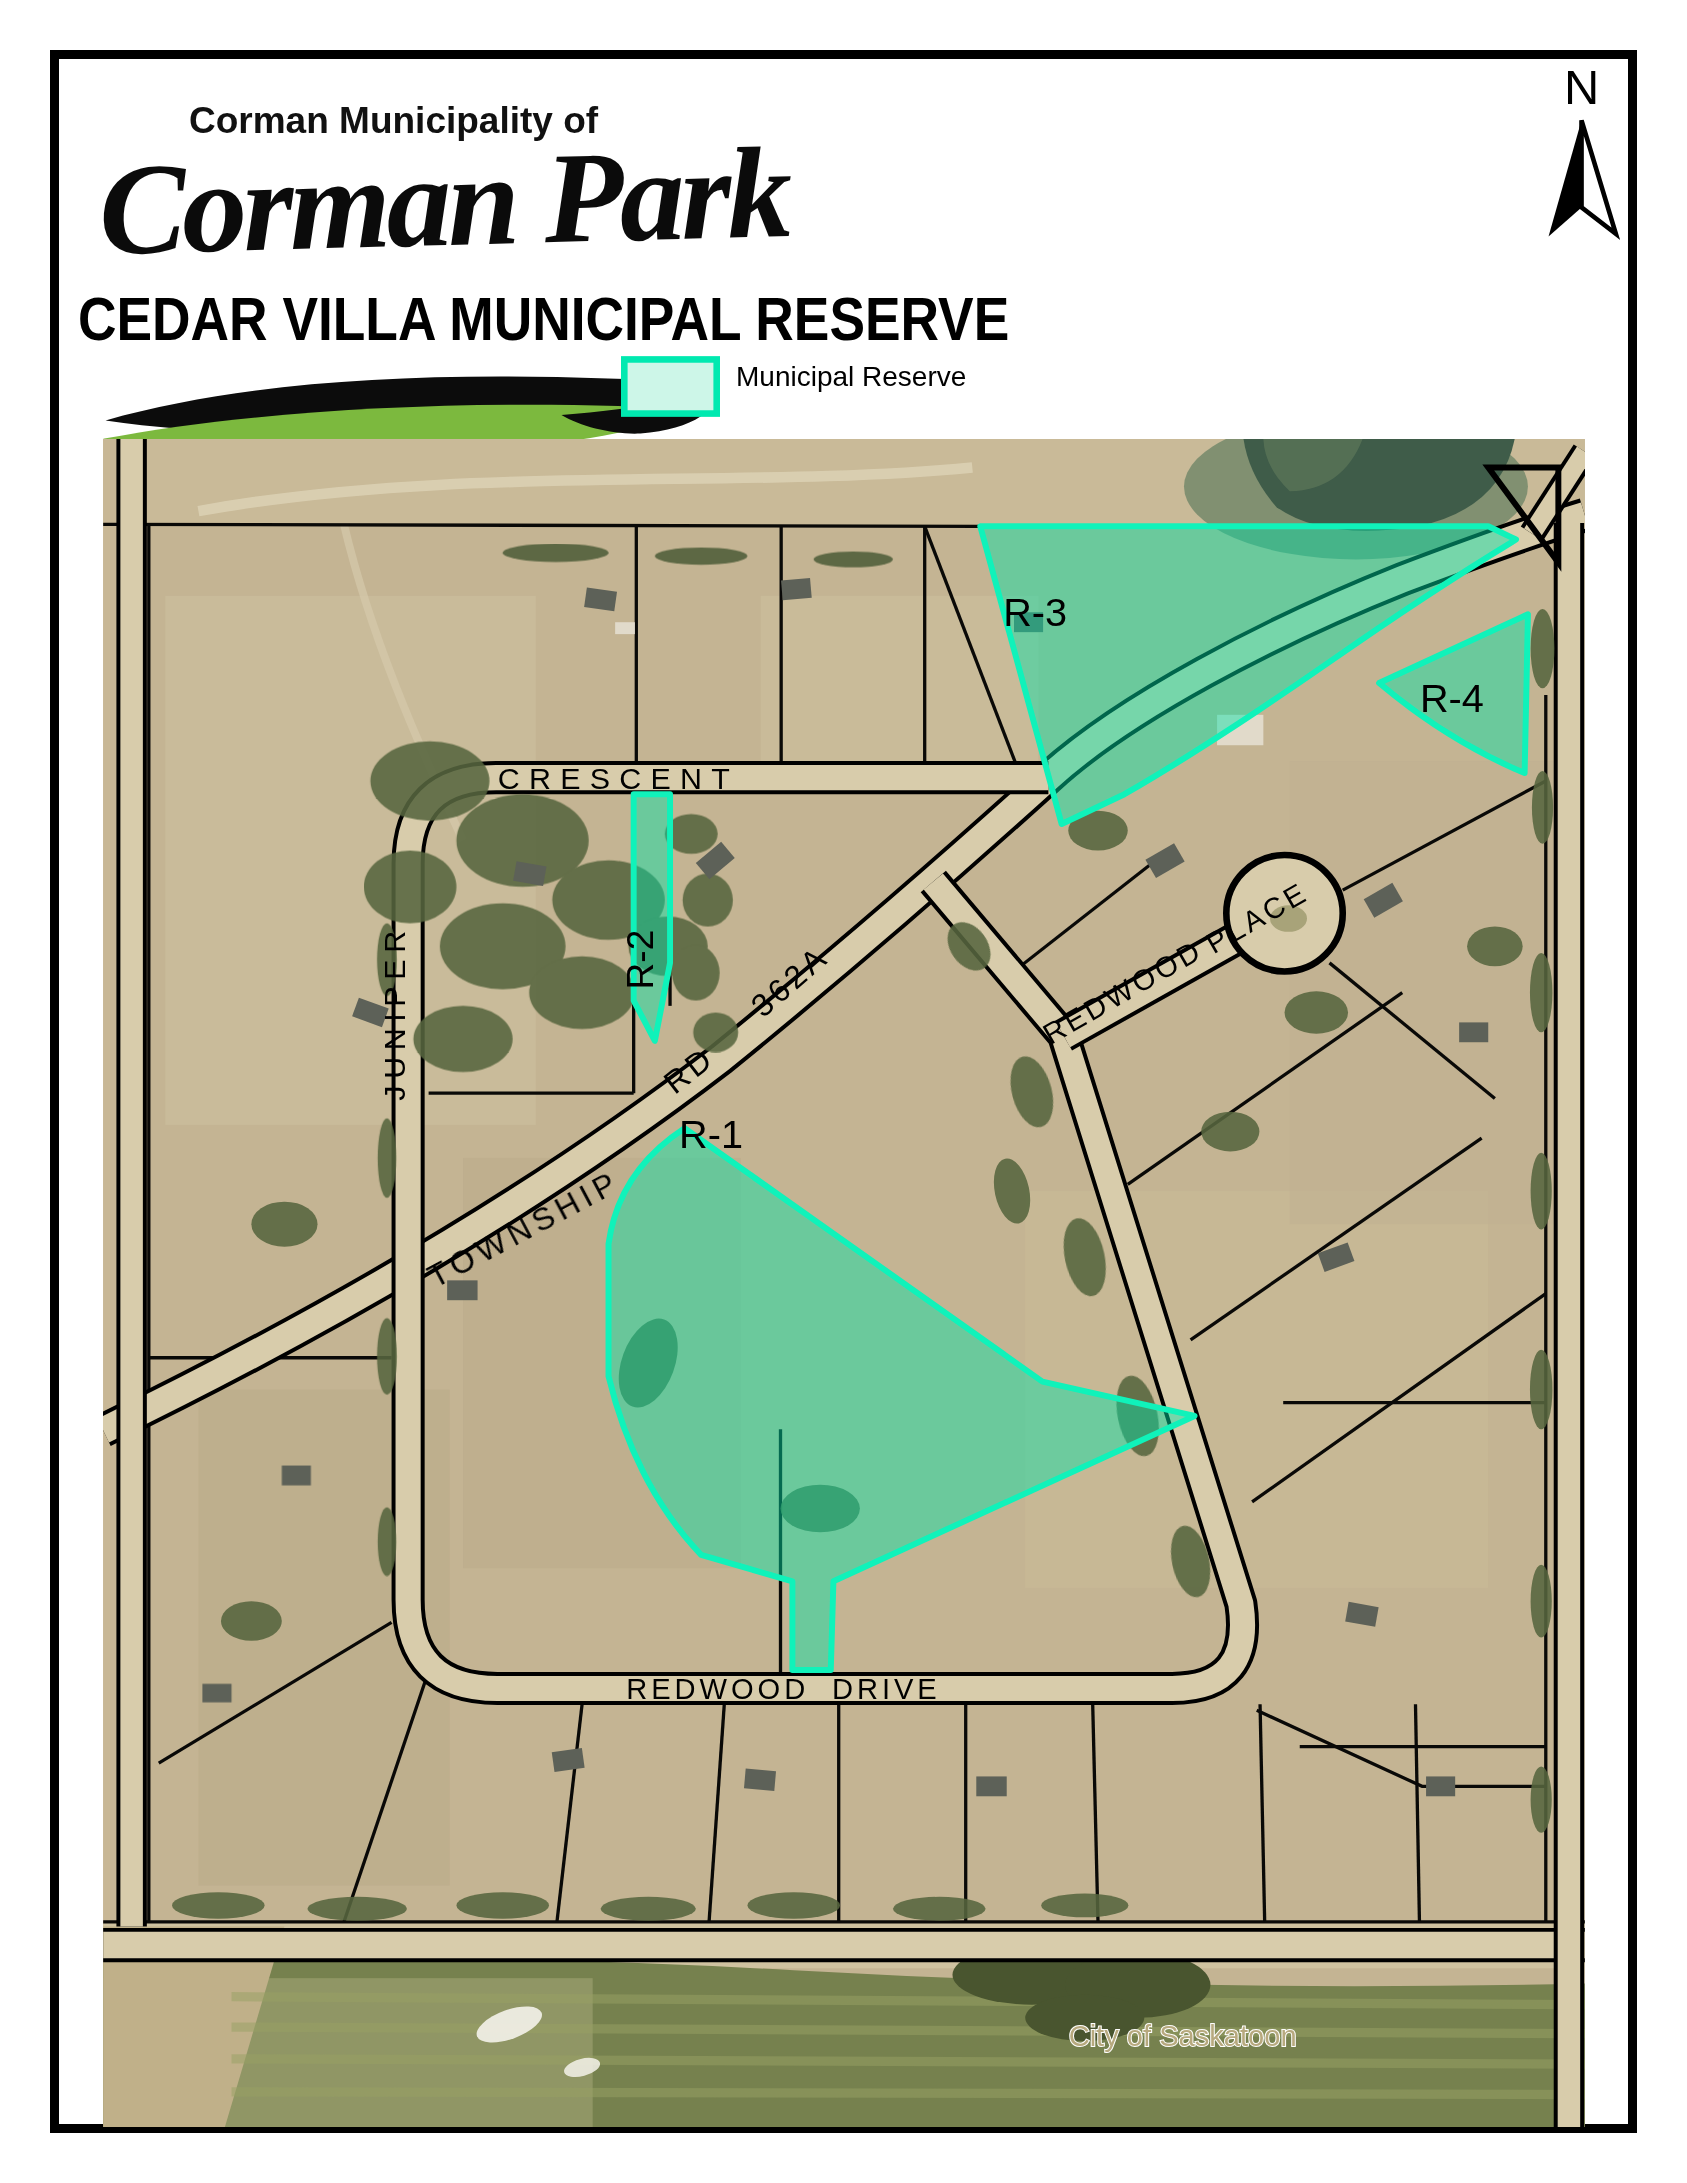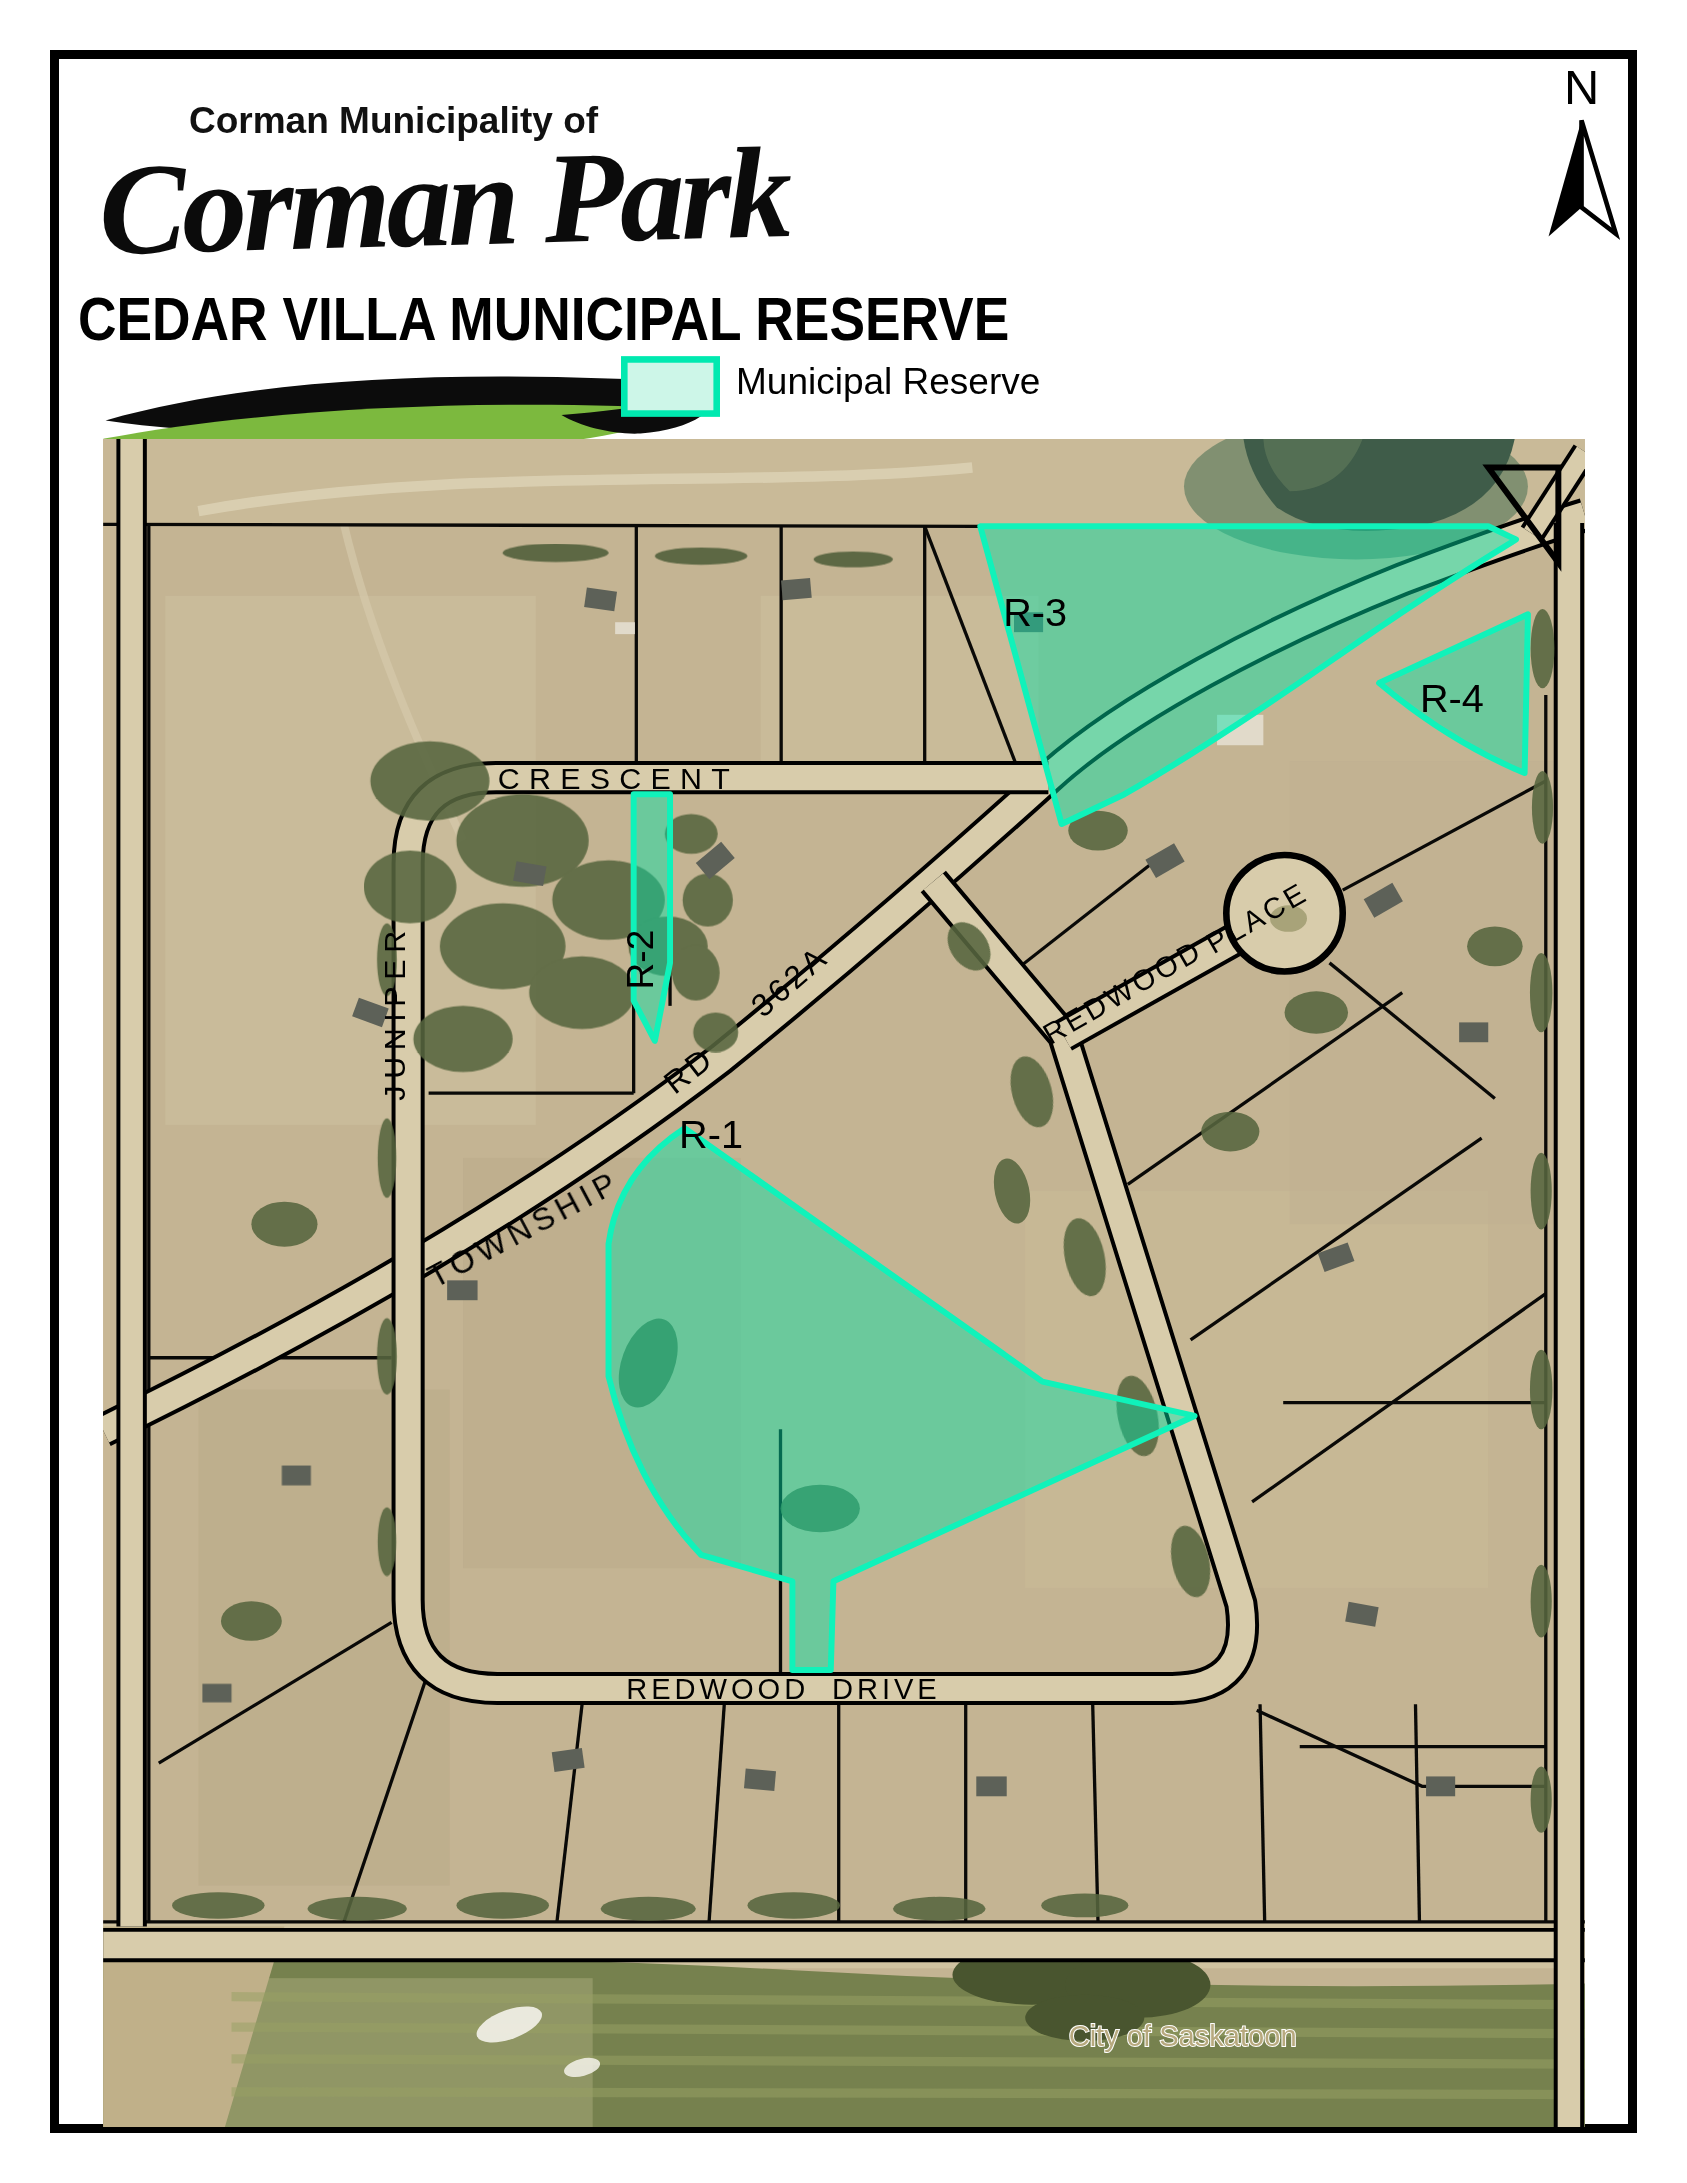--- a/index.html
+++ b/index.html
@@ -14,21 +14,21 @@
   .logo-script{position:absolute;left:0px;top:53px;font-family:"Liberation Serif", serif;
                font-style:italic;font-weight:bold;font-size:130px;color:#0b0b0b;
                letter-spacing:-4px;white-space:nowrap;transform:rotate(-1.5deg);}
   .logo-swoosh{position:absolute;left:0px;top:296px;}
   
   .page-title{position:absolute;left:78px;top:283px;font-size:62px;font-weight:bold;
               color:#000;transform:scaleX(0.86);transform-origin:left center;white-space:nowrap;}
   
   .legend{position:absolute;left:621px;top:356px;height:64px;}
   .legend-swatch{position:absolute;left:0;top:0;width:99px;height:61px;}
-  .legend-label{position:absolute;left:115px;top:5.3px;font-size:37px;color:#000;white-space:nowrap;}
+  .legend-label{position:absolute;left:115px;top:5.3px;font-size:28px;color:#000;white-space:nowrap;}
   
   .compass{position:absolute;left:1534px;top:53px;}
   .map-wrap{position:absolute;left:103px;top:439px;width:1482px;height:1688px;}
   svg text{font-family:"Liberation Sans", sans-serif;}
 </style>
 </head>
 <body>
 
 <div class="frame"></div>
 

